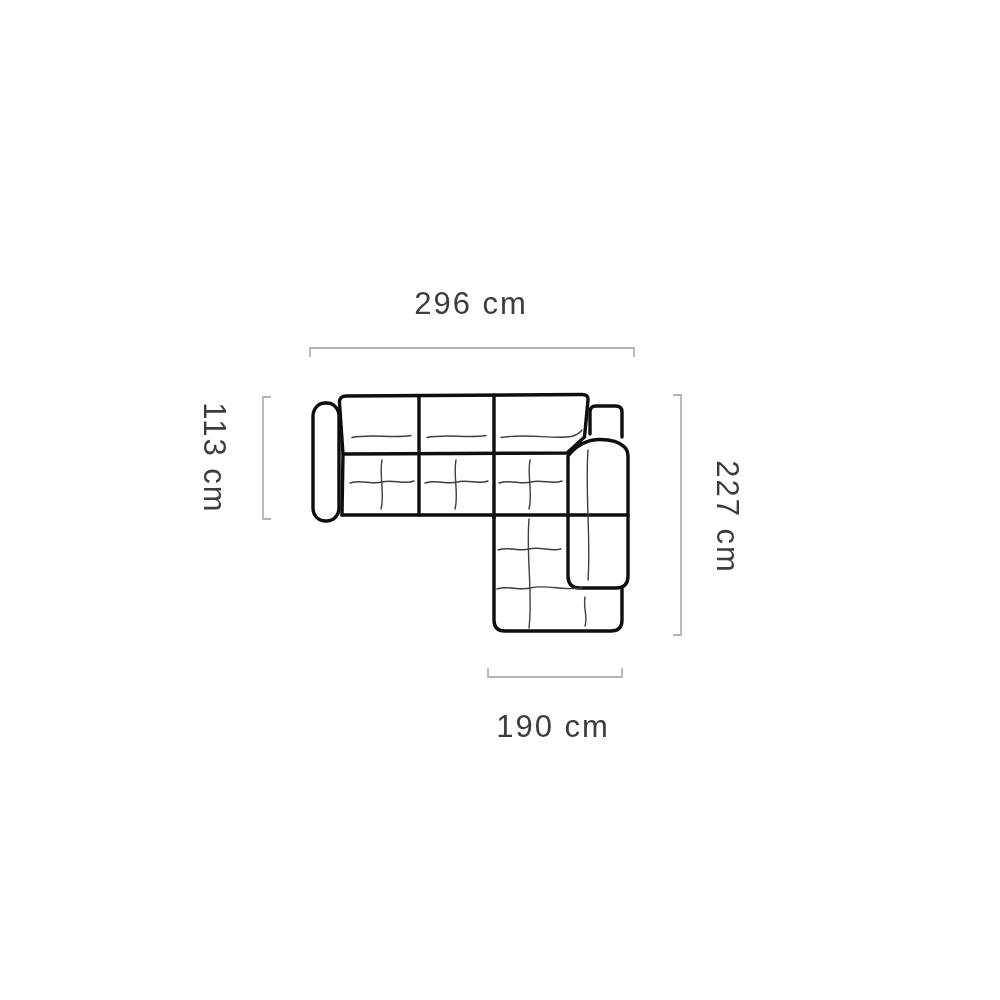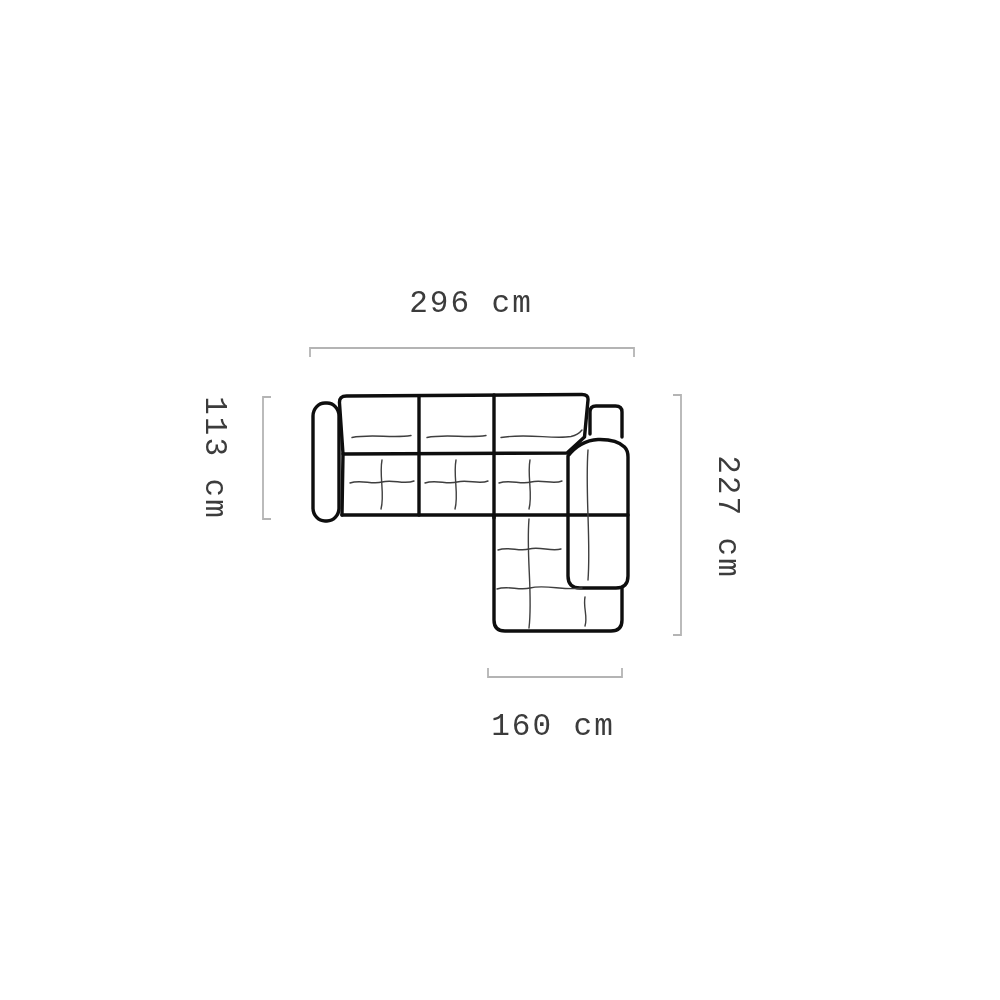--- a/index.html
+++ b/index.html
@@ -10,21 +10,21 @@
     --bg: #ffffff;
   }
   * { margin: 0; padding: 0; box-sizing: border-box; }
   html, body { background: var(--bg); }
   .canvas {
     position: relative;
     width: 1000px;
     height: 748px;
     background: var(--bg);
     overflow: hidden;
-    font-family: Liberation Mono, monospace;
+    font-family: Liberation Sans, sans-serif;
   }
   .diagram-svg {
     position: absolute;
     left: 0; top: 0;
     width: 1000px;
     height: 1000px;
   }
   .stroke-main {
     fill: none;
     stroke: var(--outline);
@@ -114,14 +114,14 @@
       <path class="stroke-dim" d="M 488,668 L 488,677 L 622,677 L 622,668"></path>
     </g>
   </svg>
 
   <div class="dim-label" style="left:371px; top:284px;">296 cm</div>
 
   <div class="dim-label vertical" style="left:114px; top:438px;">113 cm</div>
 
   <div class="dim-label vertical" style="left:627px; top:497px;">227 cm</div>
 
-  <div class="dim-label" style="left:453px; top:707px;">160 cm</div>
+  <div class="dim-label" style="left:453px; top:707px;">190 cm</div>
 </div>
 
 </body></html>

